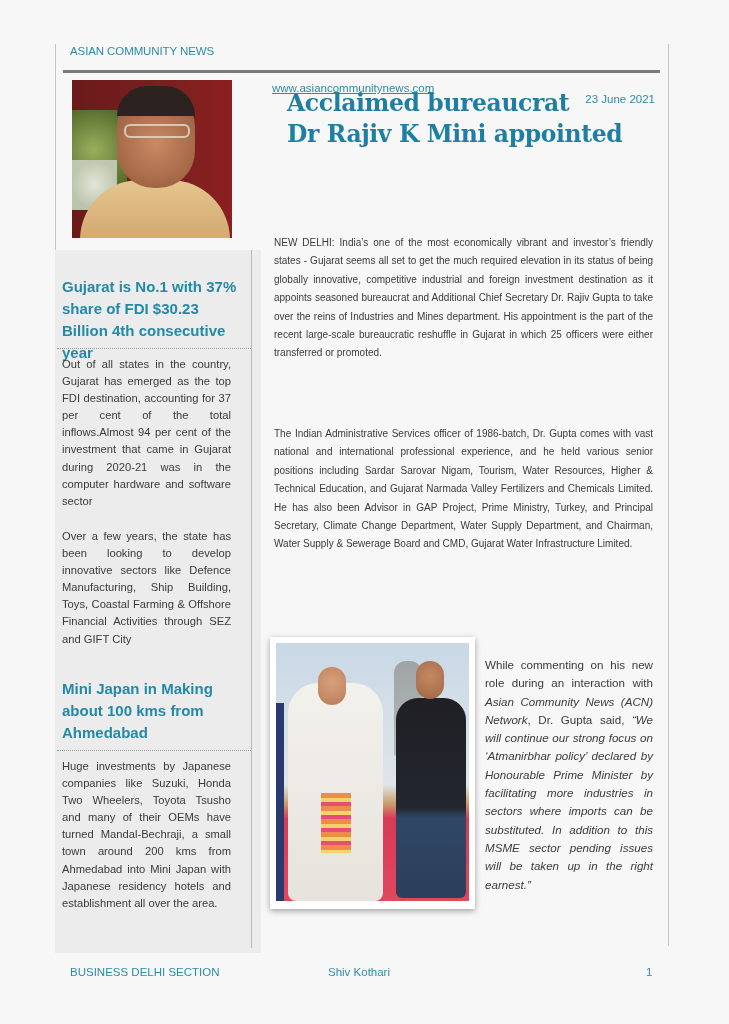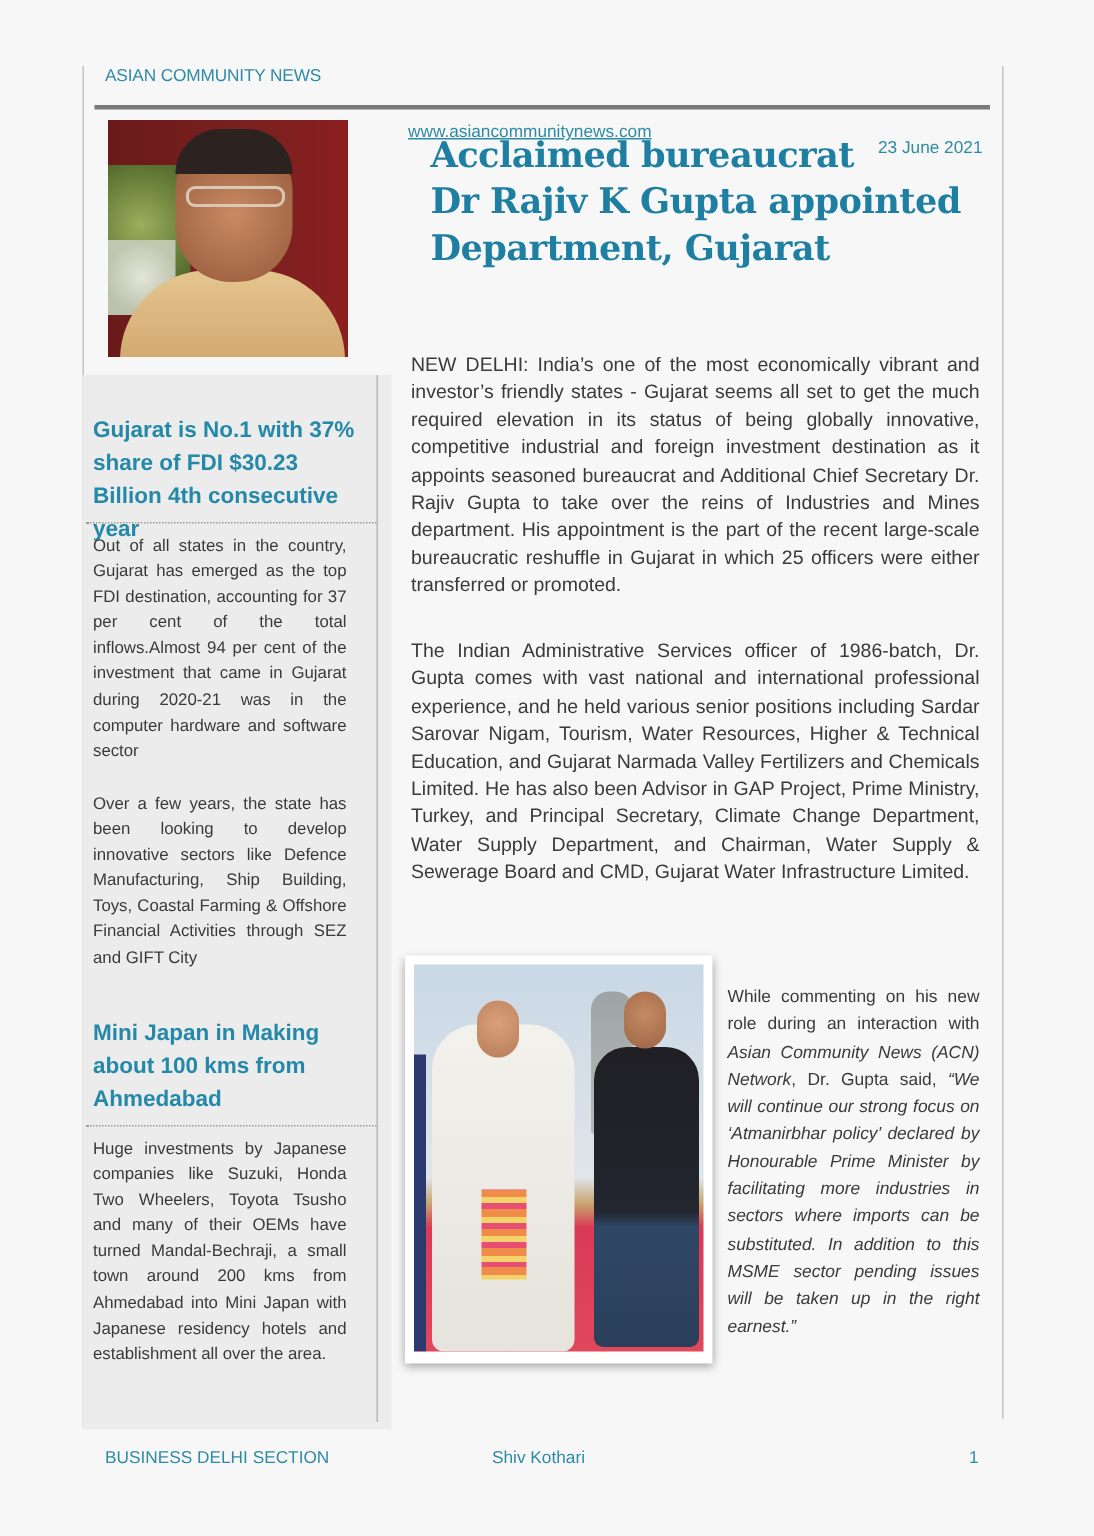--- a/index.html
+++ b/index.html
@@ -46,21 +46,21 @@
     font-size: 15px; line-height: 22px; font-weight: bold; color: #2489a8; margin-top: 19px;
   }
   .side-dots { position: absolute; left: 57px; width: 194px; border-top: 1px dotted #9a9a9a; }
   .side-p {
     position: absolute; left: 62px; width: 169px;
     font-size: 11.2px; line-height: 17.1px; color: #3a3a3a; text-align: justify;
   }
 
   .body-p {
     position: absolute; left: 274px; width: 379px;
-    font-size: 13px; line-height: 18.4px; color: #3a3a3a; text-align: justify;
+    font-size: 10px; line-height: 18.4px; color: #3a3a3a; text-align: justify;
   }
 
   .photo-frame {
     position: absolute; left: 270px; top: 637px; width: 205px; height: 272px;
     background: #fff; box-shadow: 0 2px 6px rgba(0,0,0,.35);
   }
   .photo {
     position: absolute; left: 6px; top: 6px; width: 193px; height: 258px; overflow: hidden;
     background: linear-gradient(180deg, #c9d8e6 0%, #dfe5e9 55%, #c8a26e 62%, #d93a55 68%, #e0485e 100%);
   }
@@ -98,22 +98,21 @@
   <div class="bg-green"></div>
   <div class="bg-white"></div>
   <div class="body"></div>
   <div class="head"></div>
   <div class="hair"></div>
   <div class="glasses"></div>
 </div>
 
 <h1 class="title" style="margin:0">
   <div>Acclaimed bureaucrat</div>
-  <div>Dr Rajiv K Gupta appointed</div>
-  <div>Department, Gujarat</div>
+  <div>Dr Rajiv K Mini appointed</div>
 </h1>
 
 <div class="sidebar"></div>
 <div class="sidebar-rule-v"></div>
 
 <div class="side-h" style="top:257px">Gujarat is No.1  with 37% share of FDI $30.23 Billion 4th consecutive year</div>
 <div class="side-dots" style="top:348px"></div>
 <div class="side-p" style="top:356px">Out of all states in the country, Gujarat has emerged as the top FDI destination, accounting for 37 per cent of the total inflows.Almost 94 per cent of the investment that came in Gujarat during 2020-21 was in the computer hardware and software sector</div>
 <div class="side-p" style="top:528px">Over a few years, the state has been looking to develop innovative sectors like Defence Manufacturing, Ship Building, Toys, Coastal Farming &amp; Offshore Financial Activities through SEZ and GIFT City</div>
 

